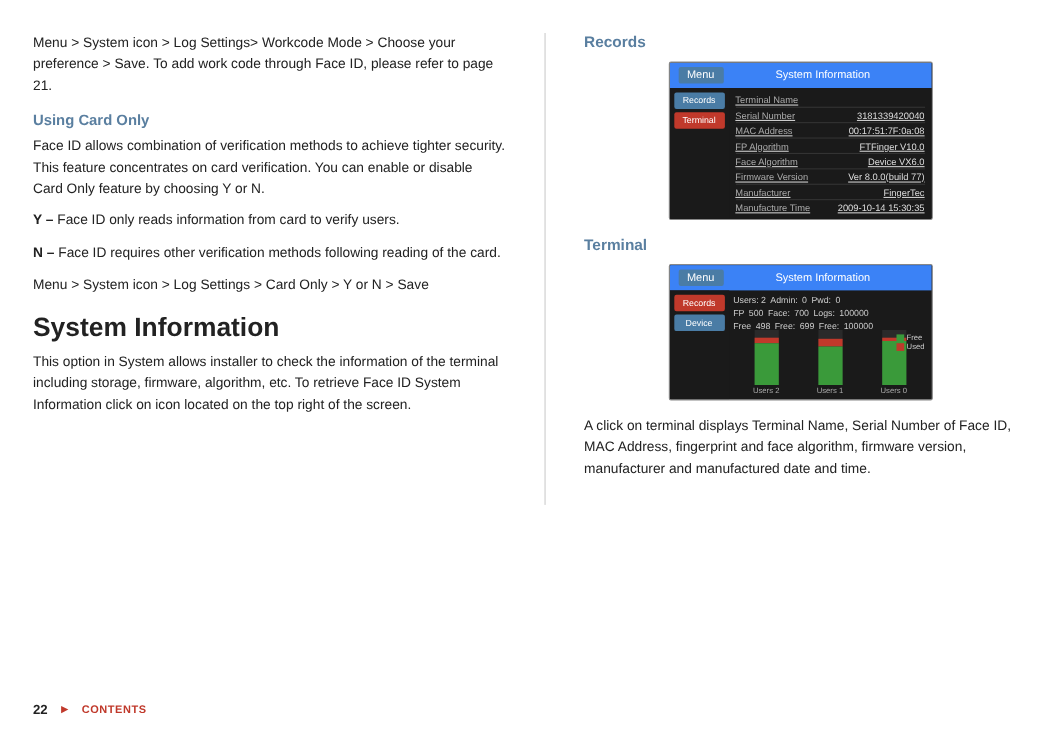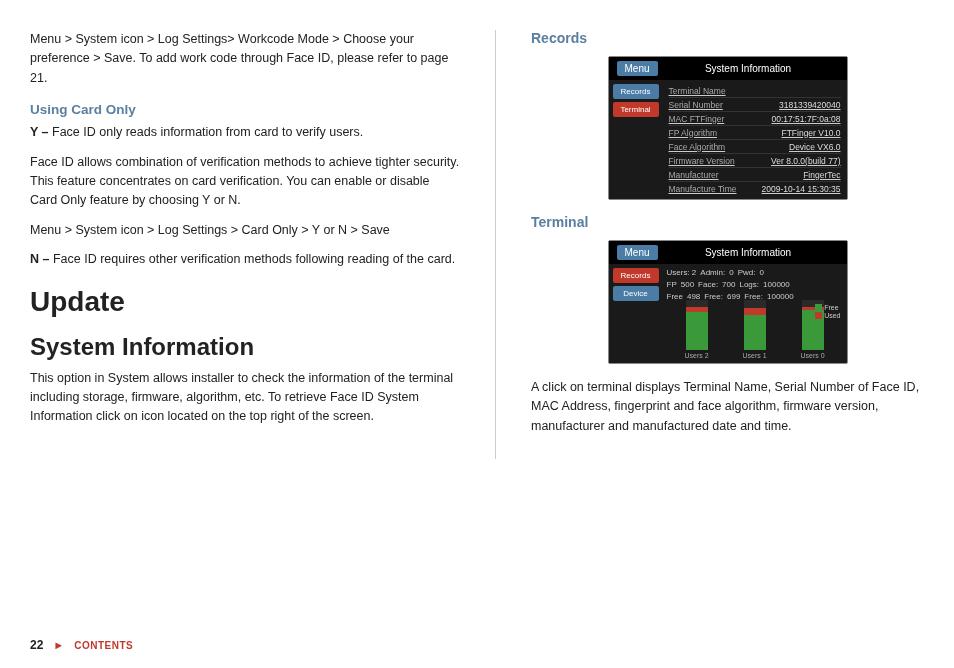--- a/index.html
+++ b/index.html
@@ -73,21 +73,21 @@
     .screen-image {
       background: #1a1a1a;
       border: 1px solid #888;
       width: 240px;
       margin: 0 auto 14px auto;
       display: block;
       border-radius: 2px;
       overflow: hidden;
     }
     .screen-header {
-      background: #000000;
+      background: #3b82f6;
       display: flex;
       align-items: center;
       justify-content: space-between;
       padding: 4px 8px;
     }
     .screen-header-menu {
       background: #4a7ca5;
       color: #fff;
       font-size: 10px;
       padding: 2px 8px;
@@ -268,32 +268,31 @@
   </style>
 </head>
 <body>
 
 <div class="page" style="position:relative;">
 
   <div class="left-col">
     <p class="intro-text">Menu &gt; System icon &gt; Log Settings&gt; Workcode Mode &gt; Choose your preference &gt; Save. To add work code through Face ID, please refer to page 21.</p>
 
     <p class="section-heading">Using Card Only</p>
+    <p class="body-text">Face ID allows combination of verification methods to achieve tighter security. This feature concentrates on card verification. You can enable or disable Card Only feature by choosing Y or N.</p>
     <p class="body-text">
       <span class="bold-label">Y –</span>
       <span>Face ID only reads information from card to verify users.</span>
     </p>
-    <p class="body-text">Face ID allows combination of verification methods to achieve tighter security. This feature concentrates on card verification. You can enable or disable Card Only feature by choosing Y or N.</p>
-    <p class="body-text">Menu &gt; System icon &gt; Log Settings &gt; Card Only &gt; Y or N &gt; Save</p>
     <p class="body-text">
       <span class="bold-label">N –</span>
       <span>Face ID requires other verification methods following reading of the card.</span>
     </p>
-
-    <h2 class="main-heading">Update</h2>
+    <p class="body-text">Menu &gt; System icon &gt; Log Settings &gt; Card Only &gt; Y or N &gt; Save</p>
+
 
     <h2 class="main-heading-2">System Information</h2>
     <p class="body-text">This option in System allows installer to check the information of the terminal including storage, firmware, algorithm, etc. To retrieve Face ID System Information click on icon located on the top right of the screen.</p>
   </div>
 
   <div class="divider-v"></div>
 
   <div class="right-col">
 
     <p class="right-section-title">Records</p>
@@ -311,21 +310,21 @@
         <div class="screen-content">
           <div class="screen-row">
             <span class="screen-label">Terminal Name</span>
             <span class="screen-value"></span>
           </div>
           <div class="screen-row">
             <span class="screen-label">Serial Number</span>
             <span class="screen-value">3181339420040</span>
           </div>
           <div class="screen-row">
-            <span class="screen-label">MAC FTFinger</span>
+            <span class="screen-label">MAC Address</span>
             <span class="screen-value">00:17:51:7F:0a:08</span>
           </div>
           <div class="screen-row">
             <span class="screen-label">FP Algorithm</span>
             <span class="screen-value">FTFinger V10.0</span>
           </div>
           <div class="screen-row">
             <span class="screen-label">Face Algorithm</span>
             <span class="screen-value">Device VX6.0</span>
           </div>

